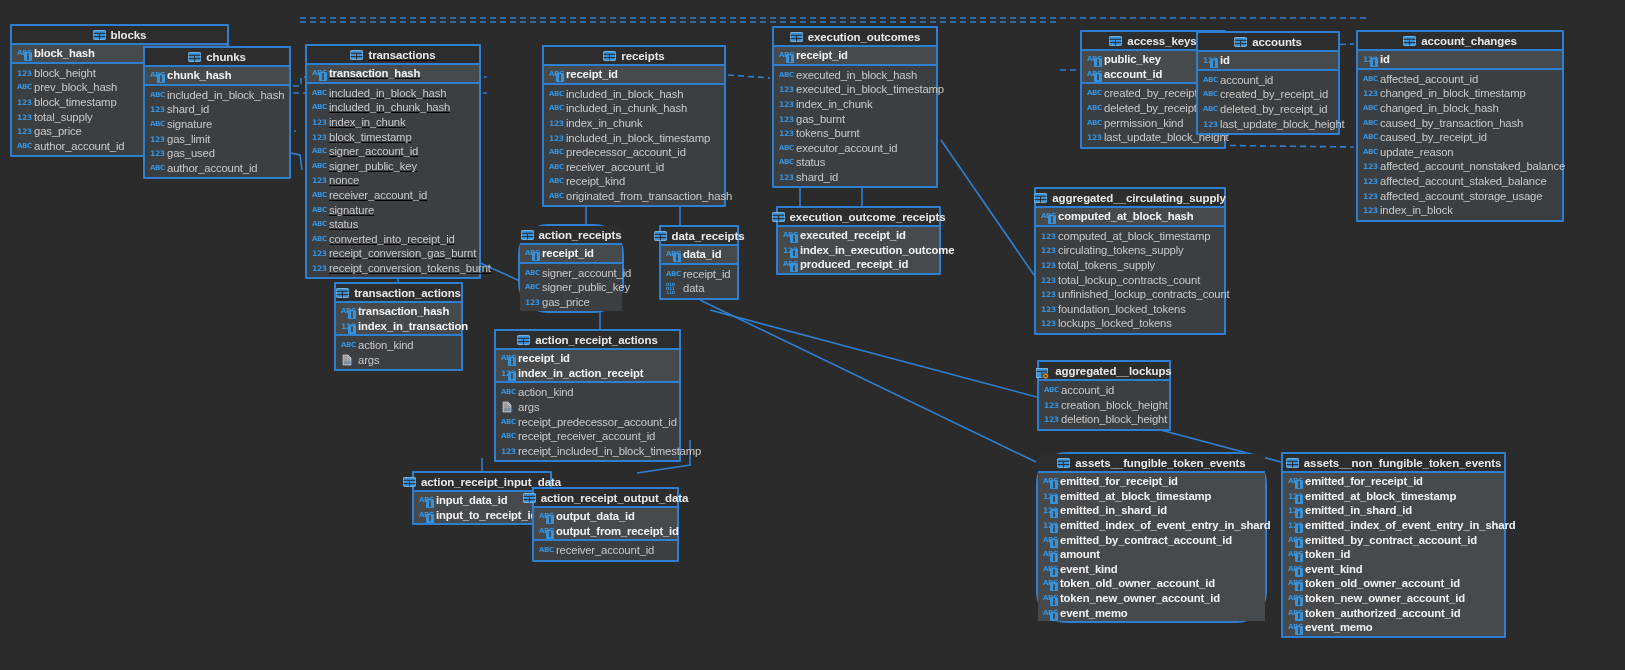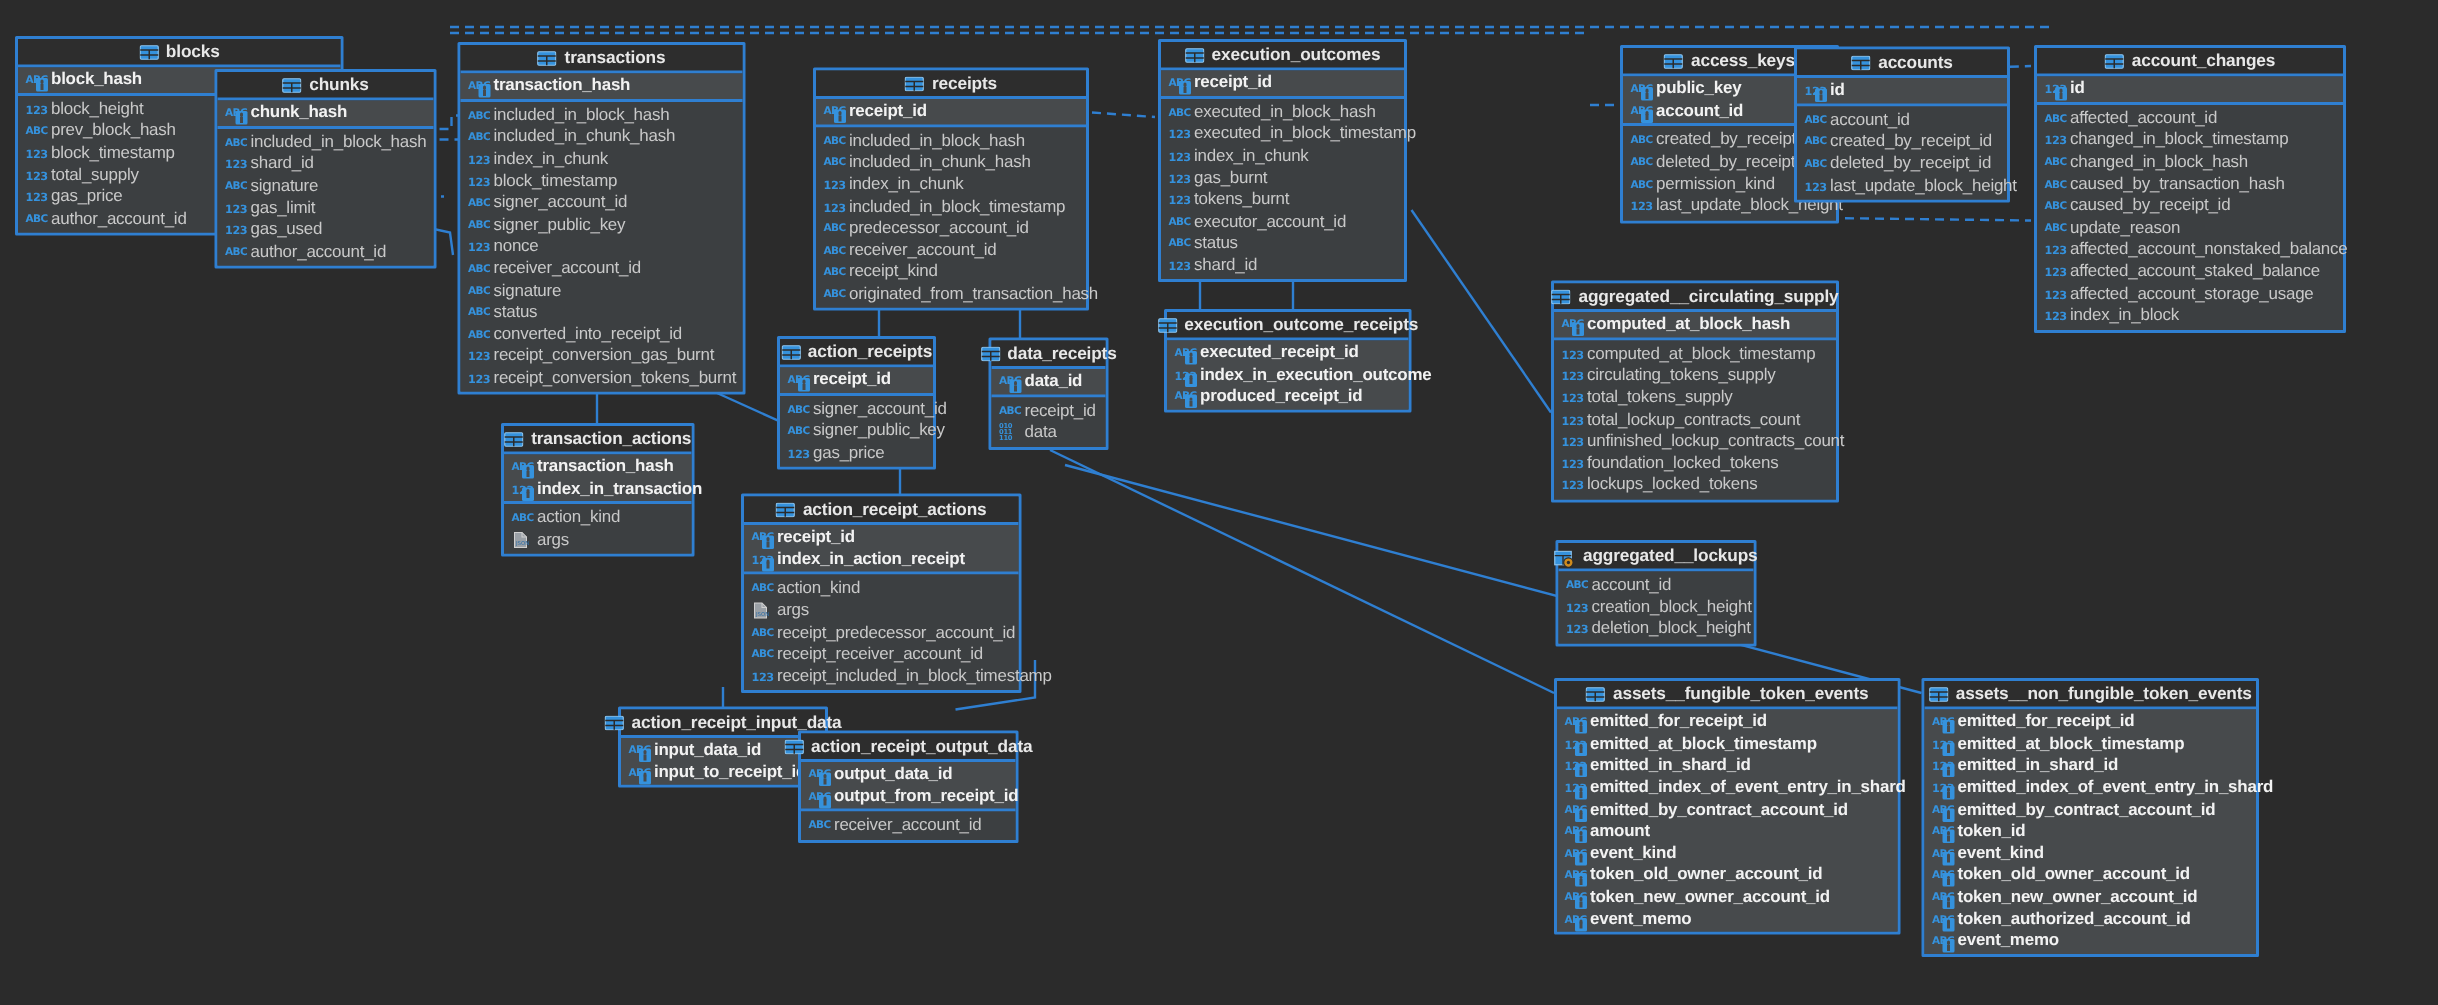--- a/index.html
+++ b/index.html
@@ -224,21 +224,21 @@
             <span class="col-name">gas_used</span>
           </div>
           <div class="row">
             <span class="ic ic-abc">
               <i>ABC</i>
             </span>
             <span class="col-name">author_account_id</span>
           </div>
         </div>
       </div>
-      <div class="table" style="left: 305px; top: 28px; width: 192px;">
+      <div class="table" style="left: 305px; top: 44px; width: 176px; text-decoration: underline;">
         <div class="t-head">
           <span class="tbl-ic">
             <svg width="13" height="10" viewBox="0 0 13 10">
               <rect x="0.5" y="0.5" width="12" height="9" rx="0.8" fill="#3592dd" stroke="#8cc4ee" stroke-width="0.8"></rect>
               <line x1="0.5" y1="3.3" x2="12.5" y2="3.3" stroke="#2b2b2b" stroke-width="1"></line>
               <line x1="6.5" y1="3.3" x2="6.5" y2="9.5" stroke="#2b2b2b" stroke-width="1"></line>
               <line x1="0.5" y1="6.6" x2="12.5" y2="6.6" stroke="#2b2b2b" stroke-width="1"></line>
             </svg>
           </span>
           <span class="t-title">transactions</span>
@@ -657,21 +657,21 @@
             <span class="col-name">affected_account_storage_usage</span>
           </div>
           <div class="row">
             <span class="ic ic-num">
               <i>123</i>
             </span>
             <span class="col-name">index_in_block</span>
           </div>
         </div>
       </div>
-      <div class="table" style="left: 518px; top: 224px; width: 106px;">
+      <div class="table" style="left: 518px; top: 224px; width: 106px; border-radius: 30px;">
         <div class="t-head">
           <span class="tbl-ic">
             <svg width="13" height="10" viewBox="0 0 13 10">
               <rect x="0.5" y="0.5" width="12" height="9" rx="0.8" fill="#3592dd" stroke="#8cc4ee" stroke-width="0.8"></rect>
               <line x1="0.5" y1="3.3" x2="12.5" y2="3.3" stroke="#2b2b2b" stroke-width="1"></line>
               <line x1="6.5" y1="3.3" x2="6.5" y2="9.5" stroke="#2b2b2b" stroke-width="1"></line>
               <line x1="0.5" y1="6.6" x2="12.5" y2="6.6" stroke="#2b2b2b" stroke-width="1"></line>
             </svg>
           </span>
           <span class="t-title">action_receipts</span>
@@ -1047,21 +1047,21 @@
             <span class="col-name">creation_block_height</span>
           </div>
           <div class="row">
             <span class="ic ic-num">
               <i>123</i>
             </span>
             <span class="col-name">deletion_block_height</span>
           </div>
         </div>
       </div>
-      <div class="table" style="left: 1036px; top: 452px; width: 231px;">
+      <div class="table" style="left: 1036px; top: 452px; width: 231px; border-radius: 31px;">
         <div class="t-head">
           <span class="tbl-ic">
             <svg width="13" height="10" viewBox="0 0 13 10">
               <rect x="0.5" y="0.5" width="12" height="9" rx="0.8" fill="#3592dd" stroke="#8cc4ee" stroke-width="0.8"></rect>
               <line x1="0.5" y1="3.3" x2="12.5" y2="3.3" stroke="#2b2b2b" stroke-width="1"></line>
               <line x1="6.5" y1="3.3" x2="6.5" y2="9.5" stroke="#2b2b2b" stroke-width="1"></line>
               <line x1="0.5" y1="6.6" x2="12.5" y2="6.6" stroke="#2b2b2b" stroke-width="1"></line>
             </svg>
           </span>
           <span class="t-title">assets__fungible_token_events</span>

